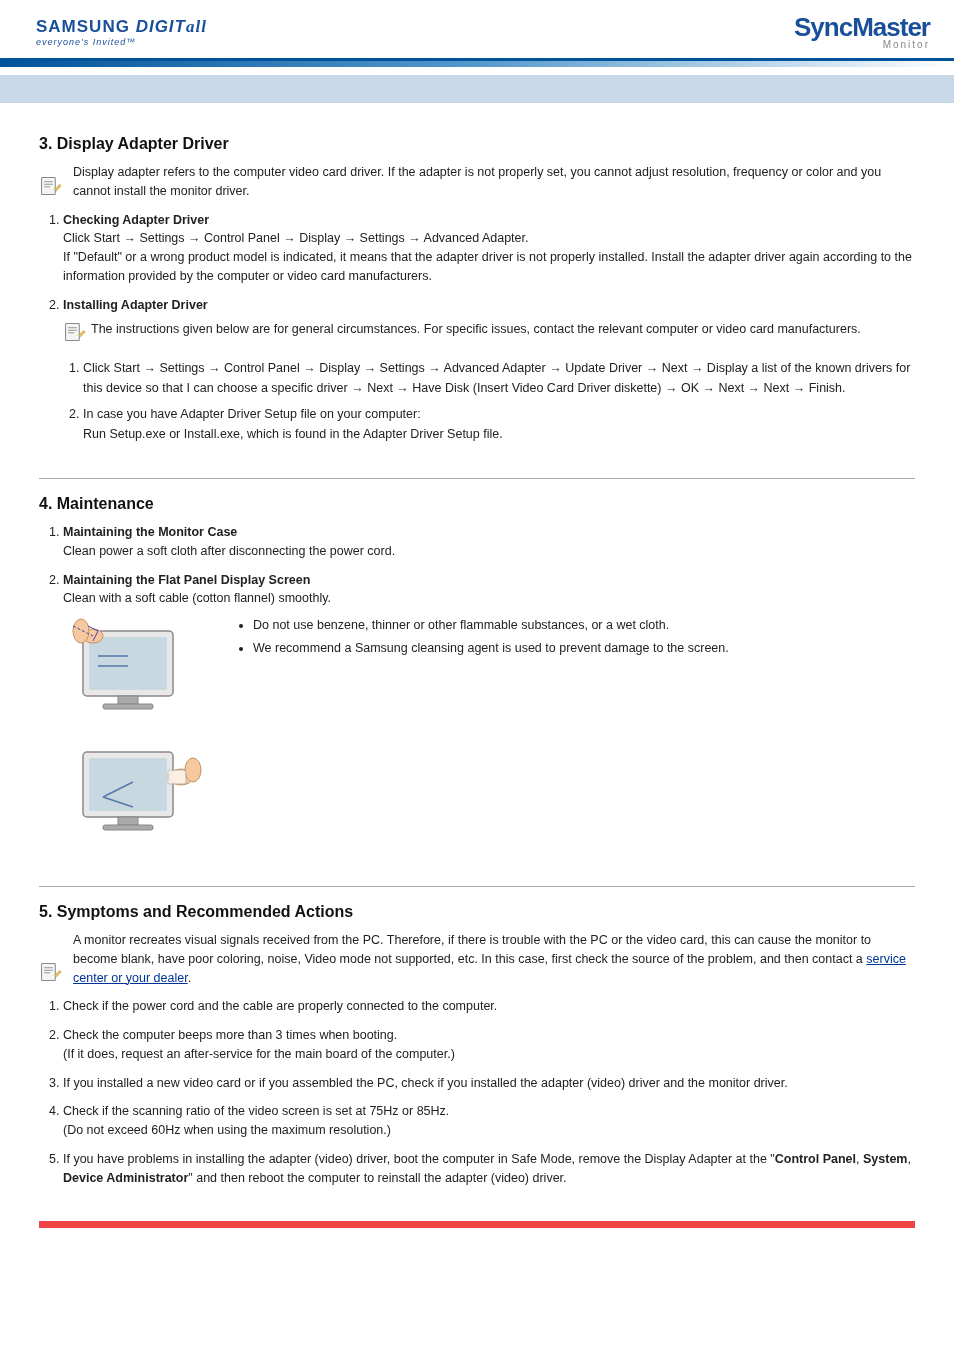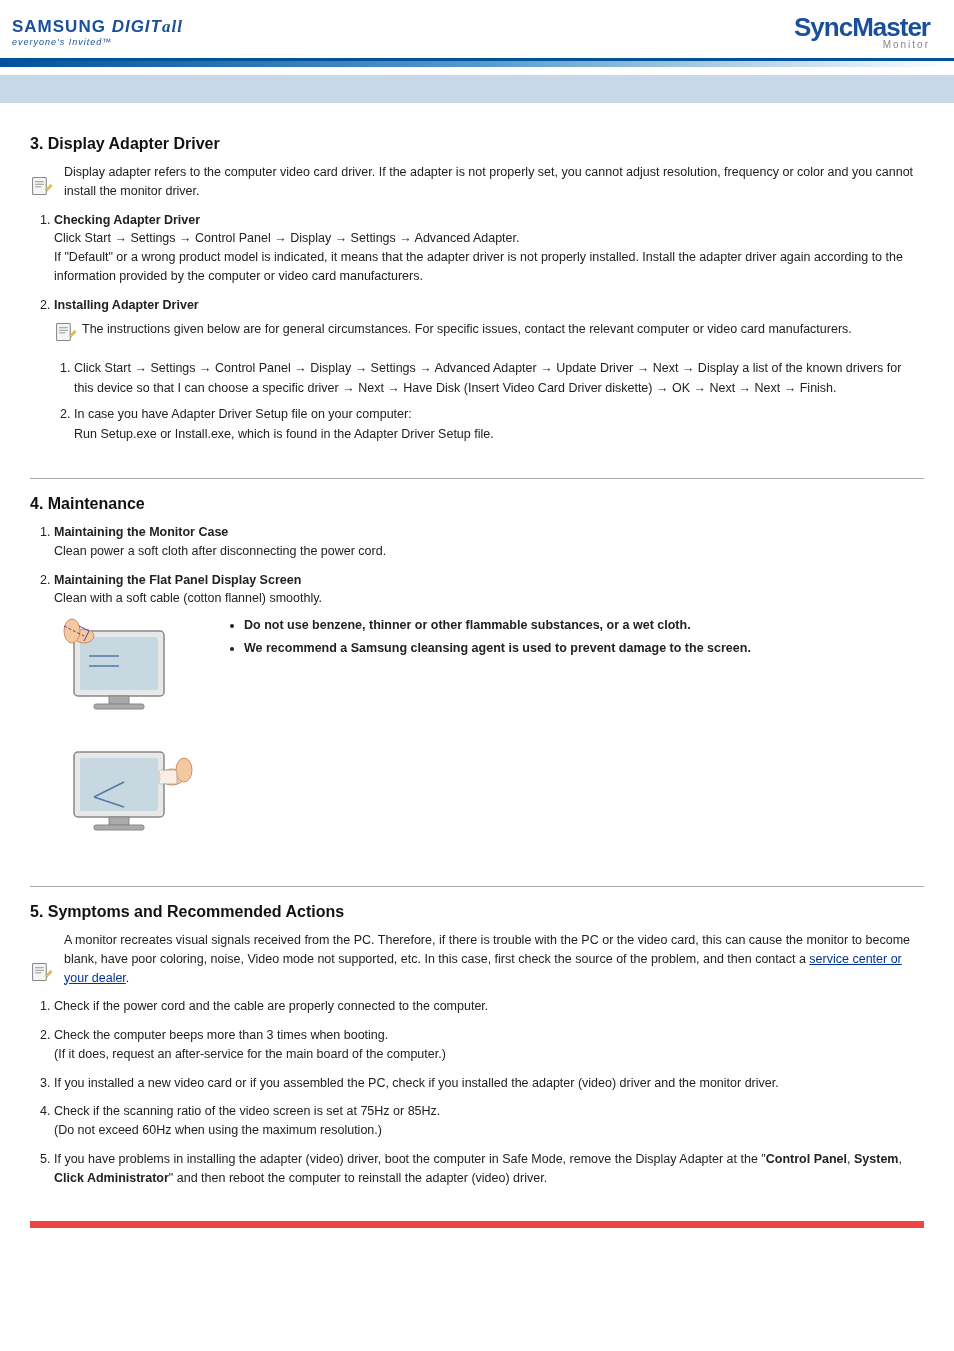--- a/index.html
+++ b/index.html
@@ -10,21 +10,21 @@
       color: #222;
       width: 954px;
       min-height: 1351px;
     }
 
     
     .header {
       display: flex;
       justify-content: space-between;
       align-items: center;
-      padding: 12px 24px 8px 12px;
+      padding: 12px 24px 8px 36px;
       border-bottom: 3px solid #00539b;
     }
     .samsung-logo {
       display: flex;
       flex-direction: column;
       align-items: flex-start;
     }
     .samsung-logo-top {
       font-size: 18px;
       font-weight: bold;
@@ -47,21 +47,21 @@
 
     
     .nav-bar {
       background: #c8d8e8;
       height: 28px;
       margin: 0 0 16px 0;
     }
 
     
     .main-content {
-      padding: 0 30px;
+      padding: 0 39px;
     }
 
     
     .section {
       margin-bottom: 0;
       padding: 16px 0 24px 0;
       border-bottom: 1px solid #aaa;
     }
 
     .section-title {
@@ -141,21 +141,20 @@
       display: flex;
       flex-direction: column;
       margin-right: 24px;
       gap: 16px;
     }
 
     .bullet-cols {
       display: flex;
       flex-direction: column;
       gap: 2px;
-      font-weight: bold;
     }
 
     .bullet-group {
       margin-bottom: 8px;
     }
 
     
     a.doc-link {
       color: #003399;
       text-decoration: underline;
@@ -326,18 +325,18 @@
       <li>
         Check the computer beeps more than 3 times when booting.<br>
         (If it does, request an after-service for the main board of the computer.)
       </li>
       <li>If you installed a new video card or if you assembled the PC, check if you installed the adapter (video) driver and the monitor driver.</li>
       <li>
         Check if the scanning ratio of the video screen is set at 75Hz or 85Hz.<br>
         (Do not exceed 60Hz when using the maximum resolution.)
       </li>
       <li>
-        If you have problems in installing the adapter (video) driver, boot the computer in Safe Mode, remove the Display Adapter at the "<strong>Control Panel</strong>, <strong>System</strong>, <strong>Click Administrator</strong>" and then reboot the computer to reinstall the adapter (video) driver.
+        If you have problems in installing the adapter (video) driver, boot the computer in Safe Mode, remove the Display Adapter at the "<strong>Control Panel</strong>, <strong>System</strong>, <strong>Device Administrator</strong>" and then reboot the computer to reinstall the adapter (video) driver.
       </li>
     </ol>
   </div>
 
 </div>
 
 </body></html>

